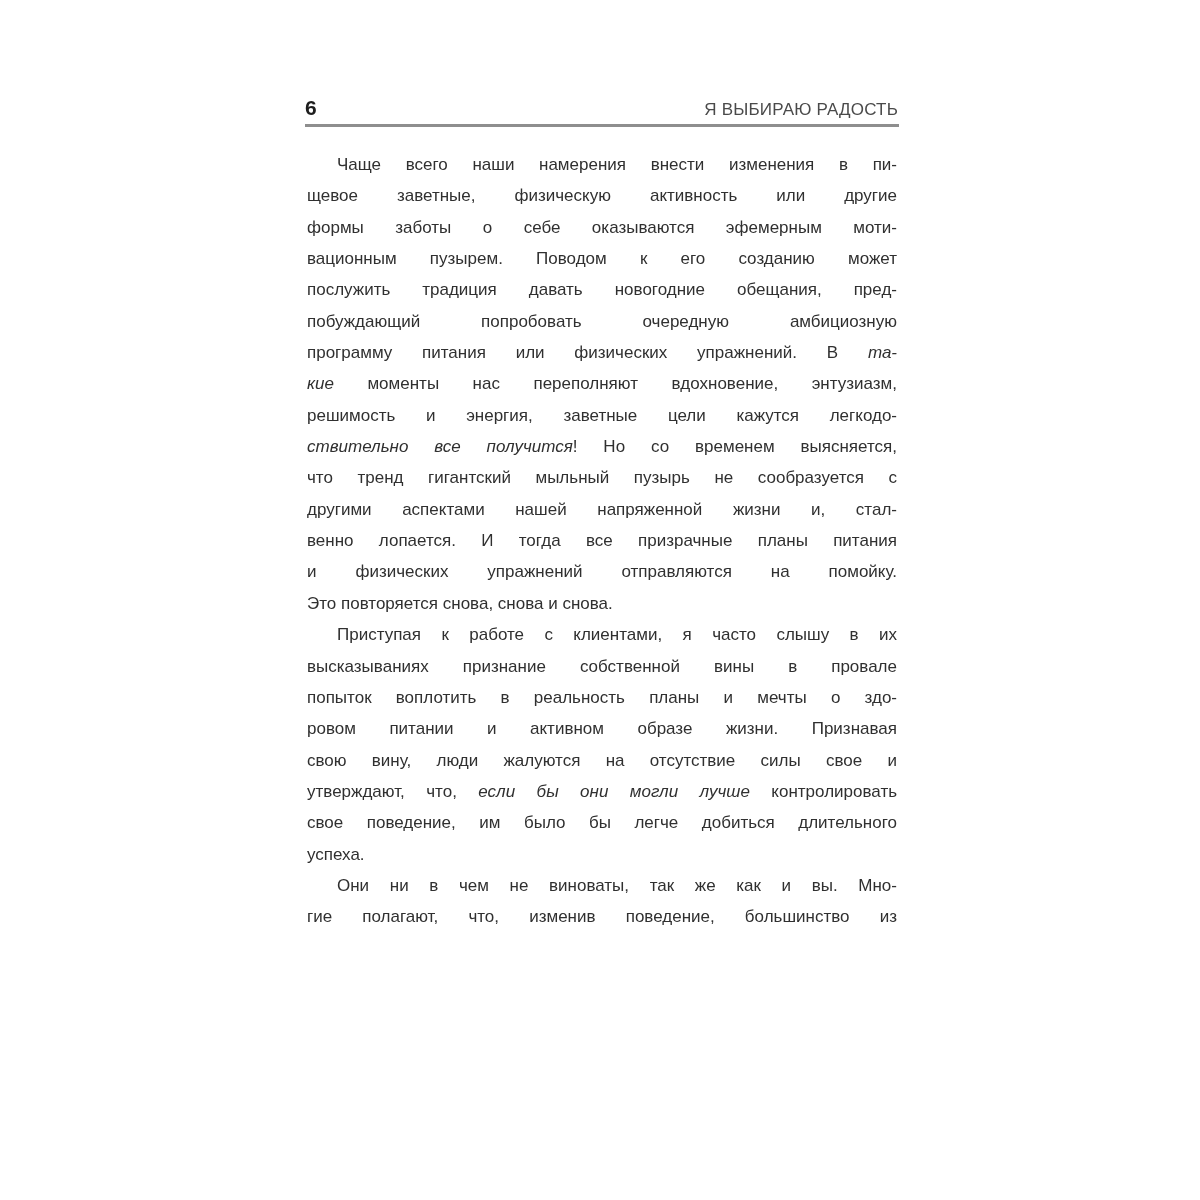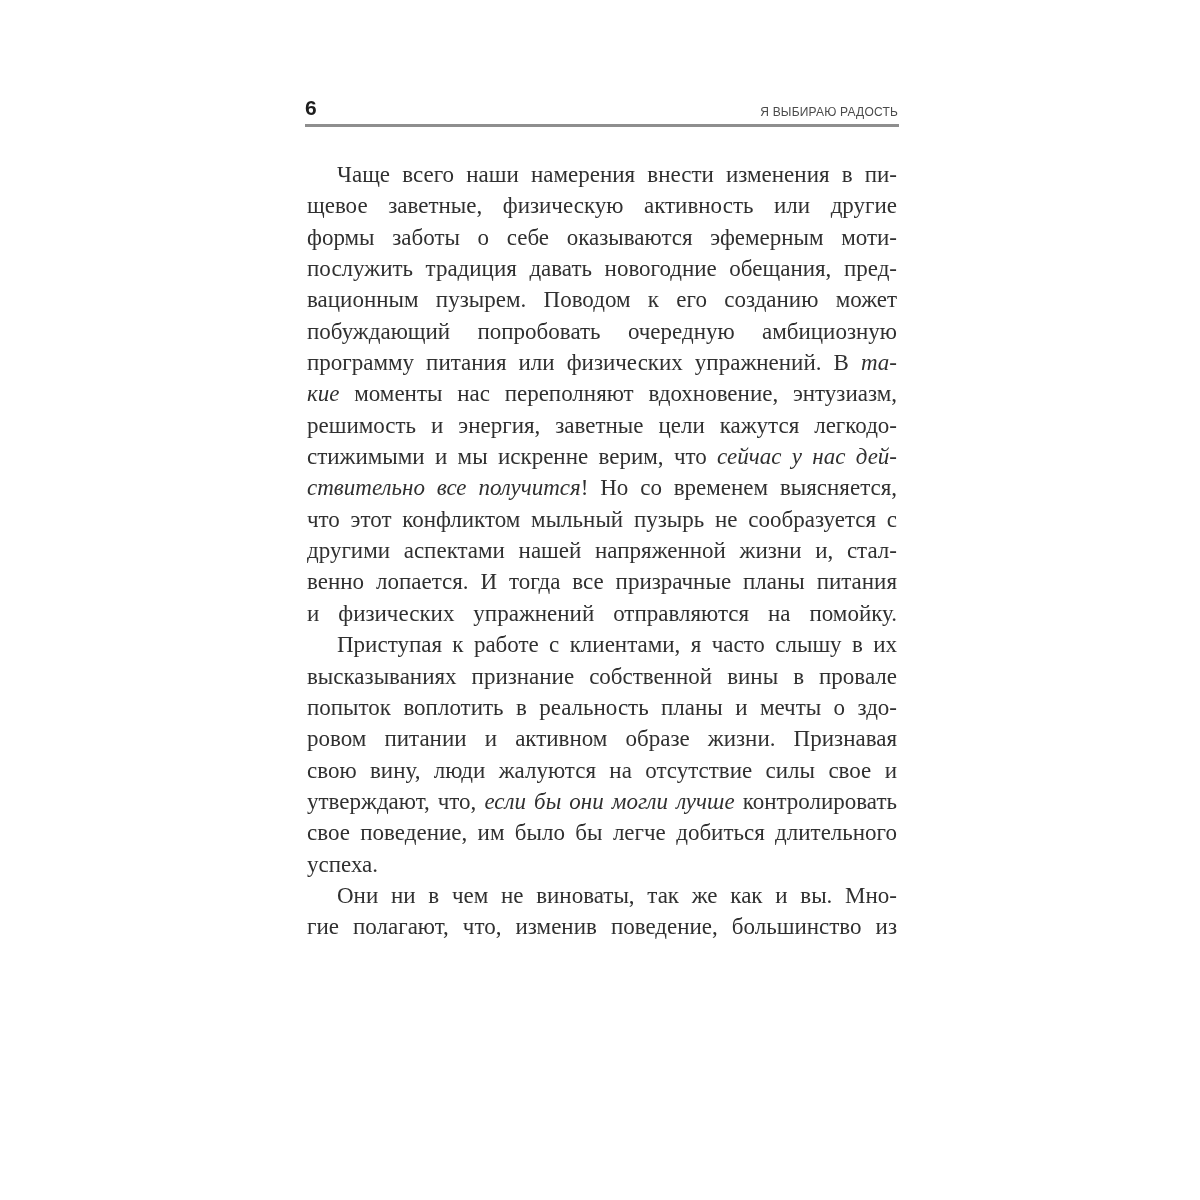--- a/index.html
+++ b/index.html
@@ -25,42 +25,42 @@
     align-items: flex-end;
     font-family: "Liberation Sans", sans-serif;
   }
   .page-number {
     font-size: 21px;
     font-weight: 700;
     color: var(--header-number, #1e1e1e);
     line-height: 1;
   }
   .running-title {
-    font-size: 12px;
+    font-size: 17px;
     font-weight: 500;
     letter-spacing: 0.2px;
     color: var(--header-text, #4a4a4a);
     line-height: 1;
   }
   .header-rule {
     position: absolute;
     left: 305px;
     top: 124px;
     width: 594px;
     height: 3px;
     background: var(--rule, #8e8e8e);
   }
   
   .body-text {
     position: absolute;
     left: 307px;
-    top: 159px;
+    top: 149px;
     width: 590px;
-    font-family: Liberation Serif, serif;
-    font-size: 23px;
+    font-family: Liberation Sans, sans-serif;
+    font-size: 17px;
     color: var(--body-text, #303030);
   }
   .line {
     height: 31.35px;
     line-height: 31.35px;
     text-align: justify;
     text-align-last: justify;
     white-space: nowrap;
     overflow: visible;
   }
@@ -83,32 +83,32 @@
     <span class="page-number">6</span>
     <span class="running-title">Я ВЫБИРАЮ РАДОСТЬ</span>
   </div>
 
   <div class="header-rule"></div>
 
   <div class="body-text">
       <div class="line indent"><span>Чаще всего наши намерения внести изменения в пи-</span></div>
       <div class="line"><span>щевое заветные, физическую активность или другие</span></div>
       <div class="line"><span>формы заботы о себе оказываются эфемерным моти-</span></div>
+      <div class="line"><span>вационным пузырем. Поводом к его созданию может</span></div>
       <div class="line"><span>послужить традиция давать новогодние обещания, пред-</span></div>
-      <div class="line"><span>вационным пузырем. Поводом к его созданию может</span></div>
       <div class="line"><span>побуждающий попробовать очередную амбициозную</span></div>
       <div class="line"><span>программу питания или физических упражнений. В </span><i>та-</i></div>
       <div class="line"><i>кие</i><span> моменты нас переполняют вдохновение, энтузиазм,</span></div>
       <div class="line"><span>решимость и энергия, заветные цели кажутся легкодо-</span></div>
-      <div class="line"><span>стижимыми и мы искренне верим, что </span><i>сейчас у нас дей-</i></div>
       <div class="line"><i>ствительно все получится</i><span>! Но со временем выясняется,</span></div>
-      <div class="line"><span>что этот конфликтом мыльный пузырь не сообразуется с</span></div>
+      <div class="line"><span>что тренд гигантский мыльный пузырь не сообразуется с</span></div>
       <div class="line"><span>другими аспектами нашей напряженной жизни и, стал-</span></div>
       <div class="line"><span>венно лопается. И тогда все призрачные планы питания</span></div>
       <div class="line"><span>и физических упражнений отправляются на помойку.</span></div>
+      <div class="line last"><span>Это повторяется снова, снова и снова.</span></div>
       <div class="line indent"><span>Приступая к работе с клиентами, я часто слышу в их</span></div>
       <div class="line"><span>высказываниях признание собственной вины в провале</span></div>
       <div class="line"><span>попыток воплотить в реальность планы и мечты о здо-</span></div>
       <div class="line"><span>ровом питании и активном образе жизни. Признавая</span></div>
       <div class="line"><span>свою вину, люди жалуются на отсутствие силы свое и</span></div>
       <div class="line"><span>утверждают, что, </span><i>если бы они могли лучше</i><span> контролировать</span></div>
       <div class="line"><span>свое поведение, им было бы легче добиться длительного</span></div>
       <div class="line last"><span>успеха.</span></div>
       <div class="line indent"><span>Они ни в чем не виноваты, так же как и вы. Мно-</span></div>
       <div class="line"><span>гие полагают, что, изменив поведение, большинство из</span></div>

